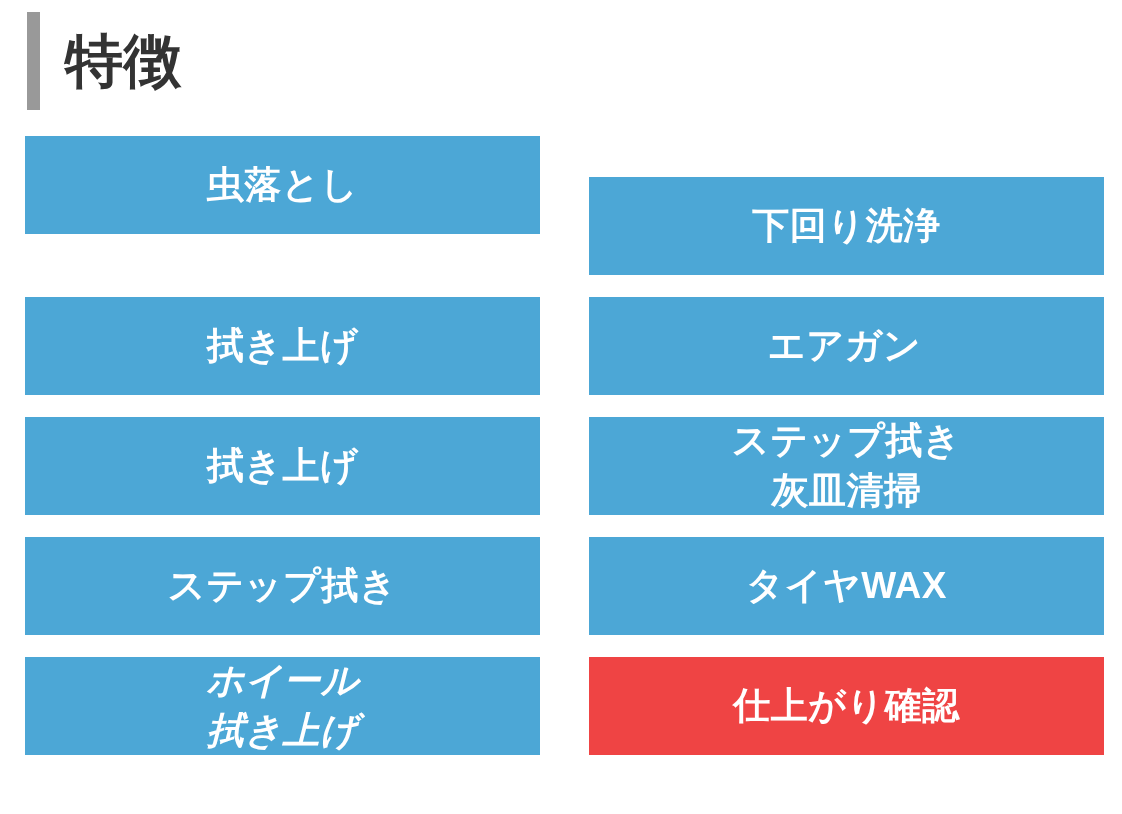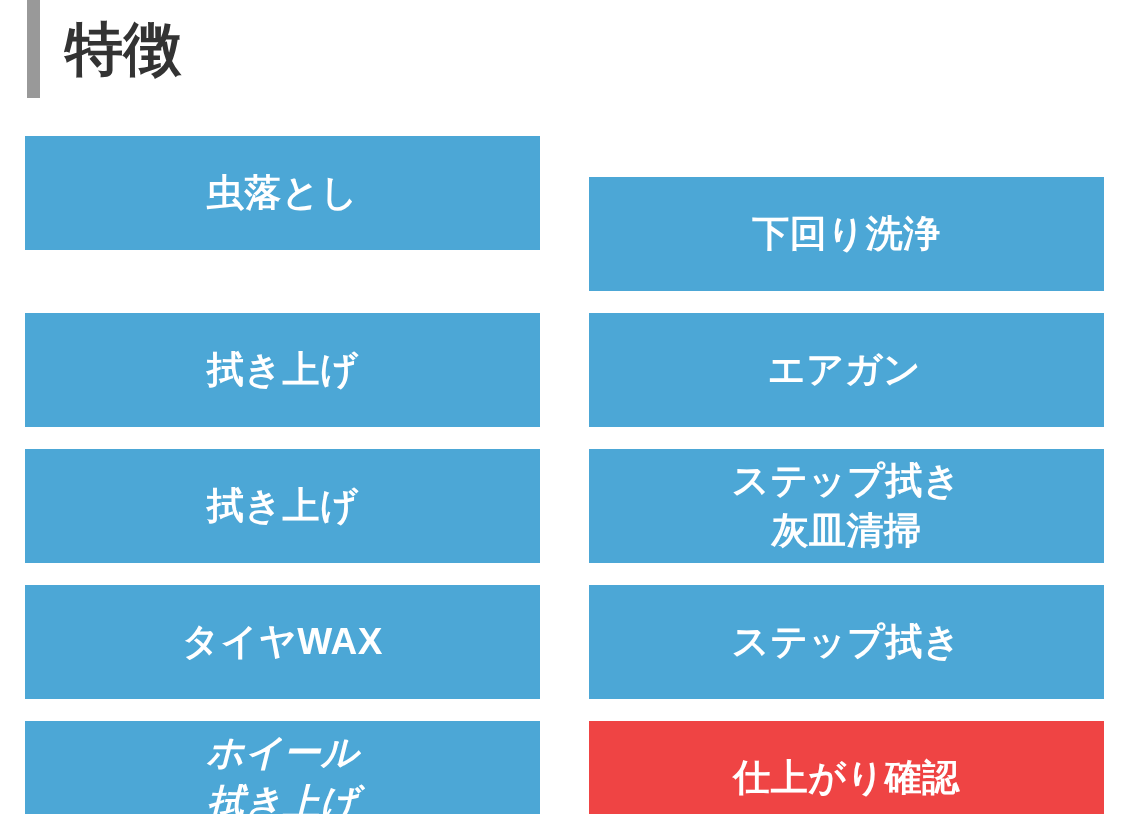--- a/index.html
+++ b/index.html
@@ -19,21 +19,21 @@
     position: relative;
     width: 1122px;
     height: 814px;
     box-sizing: border-box;
   }
 
   
   .section-heading {
     position: absolute;
     left: 27px;
-    top: 0;
+    top: 12px;
     height: 98px;
     display: flex;
     align-items: center;
   }
   .heading-accent-bar {
     width: 13px;
     height: 98px;
     background: #999999;
     flex: 0 0 auto;
   }
@@ -53,21 +53,21 @@
     left: 25px;
     top: 136px;
     width: 1079px;
     display: grid;
     grid-template-columns: 515px 515px;
     column-gap: 49px;
     row-gap: 22px;
   }
 
   .feature-card {
-    height: 114px;
+    height: 98px;
     background: #4ca7d6;
     display: flex;
     align-items: center;
     justify-content: center;
     text-align: center;
     box-sizing: border-box;
     padding: 4px 10px;
   }
 
   .feature-card-label {
@@ -110,25 +110,25 @@
     <div class="feature-card" style="background: rgb(76, 167, 214);">
       <span class="feature-card-label" style="color: rgb(255, 255, 255);">拭き上げ</span>
     </div>
 
     <div class="feature-card" style="background: rgb(76, 167, 214);">
       <span class="feature-card-label" style="color: rgb(255, 255, 255);">ステップ拭き
 灰皿清掃</span>
     </div>
 
     <div class="feature-card" style="background: rgb(76, 167, 214);">
-      <span class="feature-card-label" style="color: rgb(255, 255, 255);">タイヤWAX</span>
+      <span class="feature-card-label" style="color: rgb(255, 255, 255);">ステップ拭き</span>
     </div>
 
     <div class="feature-card" style="background: rgb(76, 167, 214);">
-      <span class="feature-card-label" style="color: rgb(255, 255, 255);">ステップ拭き</span>
+      <span class="feature-card-label" style="color: rgb(255, 255, 255);">タイヤWAX</span>
     </div>
 
     <div class="feature-card" style="background: rgb(76, 167, 214);">
       <span class="feature-card-label" style="color: rgb(255, 255, 255); font-style: italic;">ホイール
 拭き上げ</span>
     </div>
 
     <div class="feature-card" style="background: #ef4444;">
       <span class="feature-card-label" style="color: rgb(255, 255, 255);">仕上がり確認</span>
     </div>

